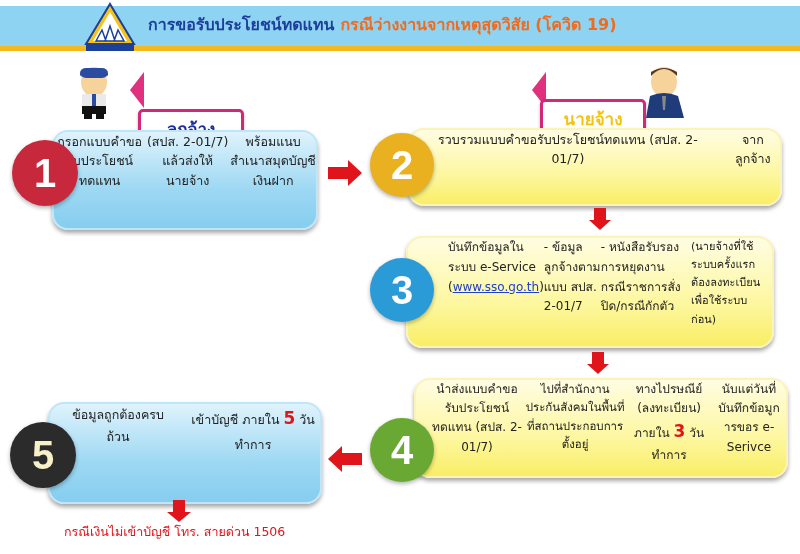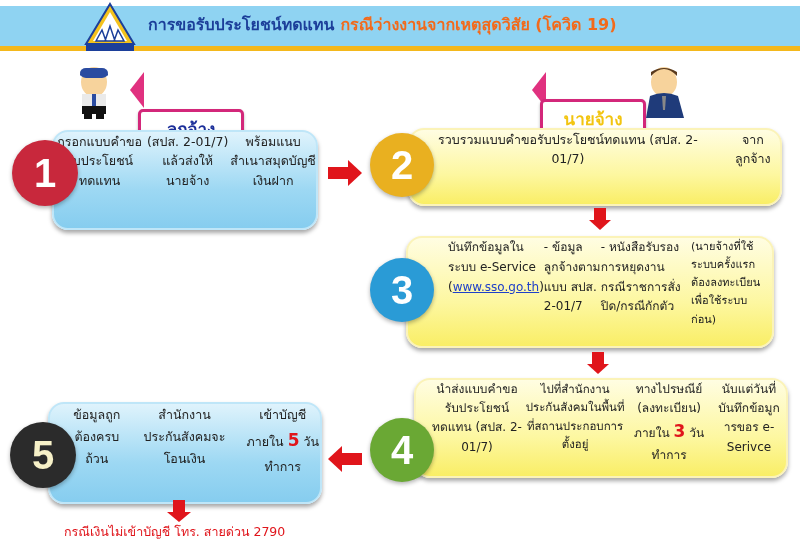--- a/index.html
+++ b/index.html
@@ -138,30 +138,29 @@
 
 <div class="abs" style="left:328px;top:446px;">
   <svg width="34" height="26" viewBox="0 0 34 26">
       <rect x="14" y="7" width="20" height="12" fill="#e0151b"></rect>
       <polygon points="14,0 0,13 14,26" fill="#e0151b"></polygon>
     </svg>
 </div>
 
 <div class="abs card blue center" style="left:48px;top:402px;width:270px;height:98px;font-size:12.5px;line-height:1.75;justify-content:center;">
   <div style="padding-left:20px;">ข้อมูลถูกต้องครบถ้วน</div>
-  <div style="padding-left:20px;">สำนักงานประกันสังคมจะโอนเงิน</div>
   <div style="padding-left:20px;">
     <span>เข้าบัญชี ภายใน</span>
     <span class="red">5</span>
     <span>วันทำการ</span>
   </div>
 </div>
 <div class="abs num" style="left:10px;top:422px;width:66px;height:66px;background:#2b2b2b;">
   <span style="color:#f7f1c8;">5</span>
 </div>
 
 <div class="abs" style="left:167px;top:500px;">
   <svg width="24" height="22" viewBox="0 0 24 22">
       <rect x="6" y="0" width="12" height="12" fill="#e0151b"></rect>
       <polygon points="0,12 24,12 12,22" fill="#e0151b"></polygon>
     </svg>
 </div>
-<div class="abs" style="left:64px;top:522px;font-size:12.5px;color:#e0151b;white-space:nowrap;">กรณีเงินไม่เข้าบัญชี โทร. สายด่วน 2790</div>
+<div class="abs" style="left:64px;top:522px;font-size:12.5px;color:#e0151b;white-space:nowrap;">กรณีเงินไม่เข้าบัญชี โทร. สายด่วน 1506</div>
 
 </body></html>

